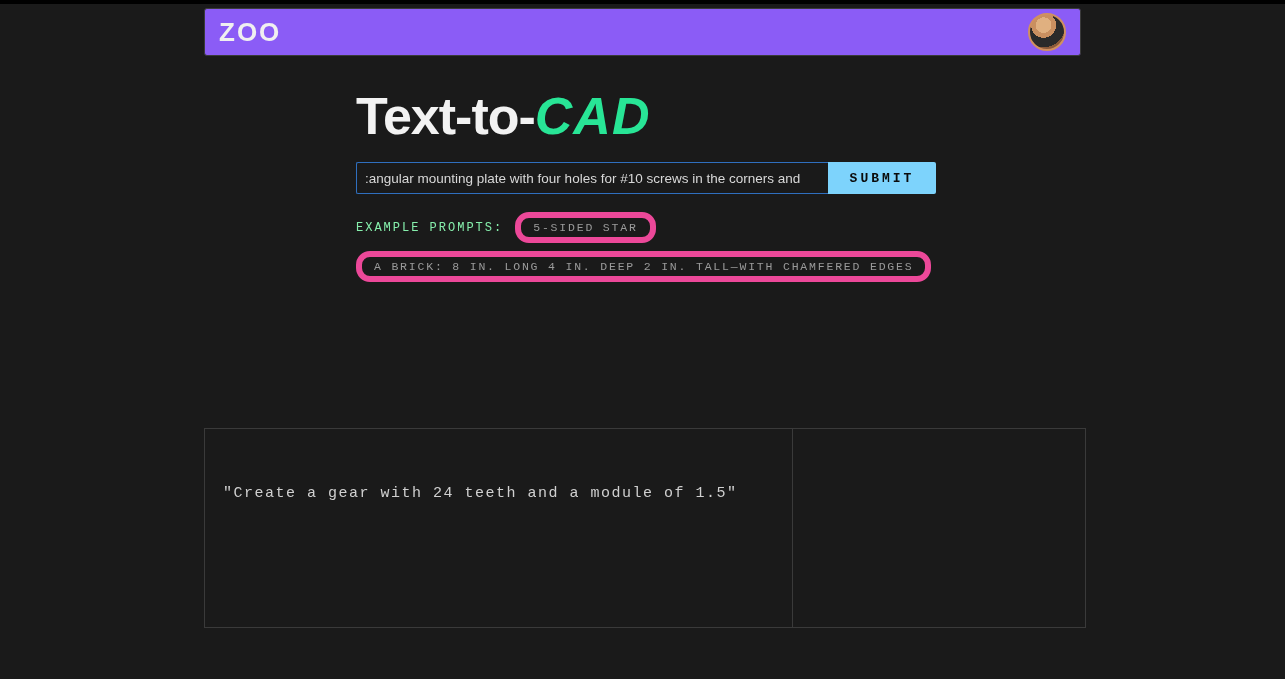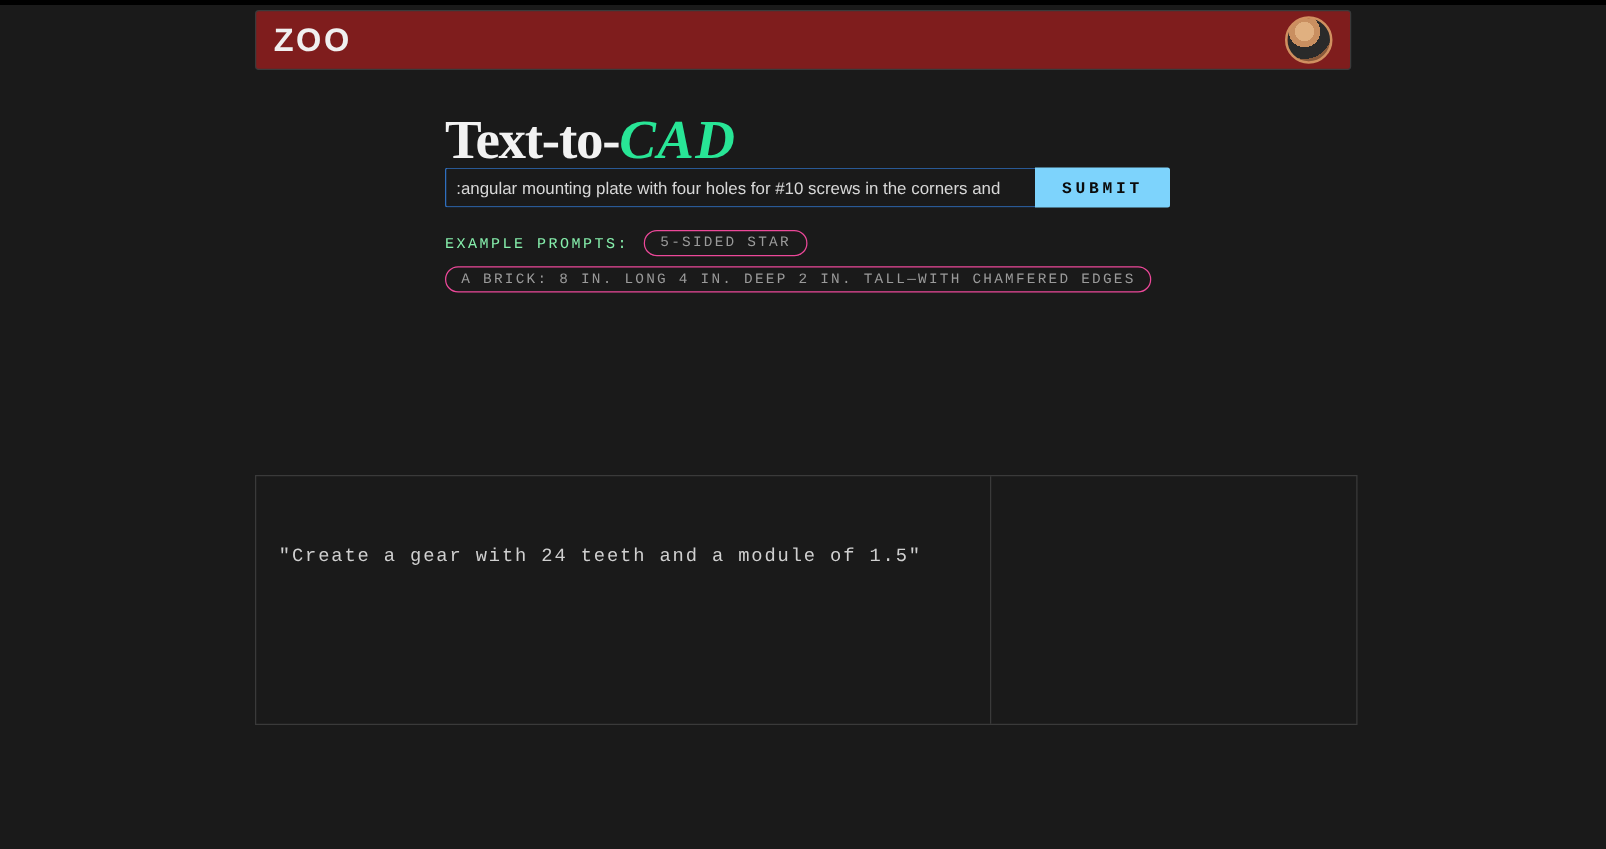--- a/index.html
+++ b/index.html
@@ -22,21 +22,21 @@
   }
   .header-bar {
     margin: 4px 204px 0 204px;
     height: 48px;
     border: 1px solid #3a3a3a;
     border-radius: 3px;
     display: flex;
     align-items: center;
     justify-content: space-between;
     padding: 0 14px;
-    background: #7f1d1d;
+    background: #8b5cf6;
   }
   .logo {
     display: flex;
     align-items: center;
     gap: 0;
   }
   .logo-text {
     font-family: "Arial Black", Arial, sans-serif;
     font-size: 26px;
     font-weight: 900;
@@ -50,27 +50,27 @@
     background: radial-gradient(circle at 40% 30%, #e0b080 0 25%, #c98f60 25% 40%, #2a2a2a 40% 70%, #8a5a3a 70% 100%);
     border: 2px solid #d09060;
     cursor: pointer;
   }
 
   .main {
     margin: 34px 0 0 356px;
     width: 580px;
   }
   .title {
-    font-family: Liberation Serif, serif;
-    font-size: 44px;
+    font-family: Liberation Sans, sans-serif;
+    font-size: 52px;
     font-weight: 900;
     letter-spacing: -1px;
     line-height: 1;
     color: #f2f2f2;
-    margin-bottom: 0;
+    margin-bottom: 20px;
   }
   .title .accent {
     color: #28e596;
     font-style: italic;
     letter-spacing: 1px;
   }
   .prompt-row {
     display: flex;
     width: 580px;
     height: 32px;
@@ -111,21 +111,21 @@
     font-family: "Courier New", monospace;
   }
   .examples-label {
     font-size: 12px;
     letter-spacing: 2px;
     color: #86efac;
     margin-right: 4px;
   }
   .example-chip {
     display: inline-block;
-    border: 1px solid #ec4899;
+    border: 6px solid #ec4899;
     border-radius: 14px;
     padding: 3px 12px;
     font-size: 11.5px;
     letter-spacing: 1.8px;
     color: #9a9a9a;
     cursor: pointer;
     white-space: nowrap;
   }
   .chip-row {
     display: flex;

